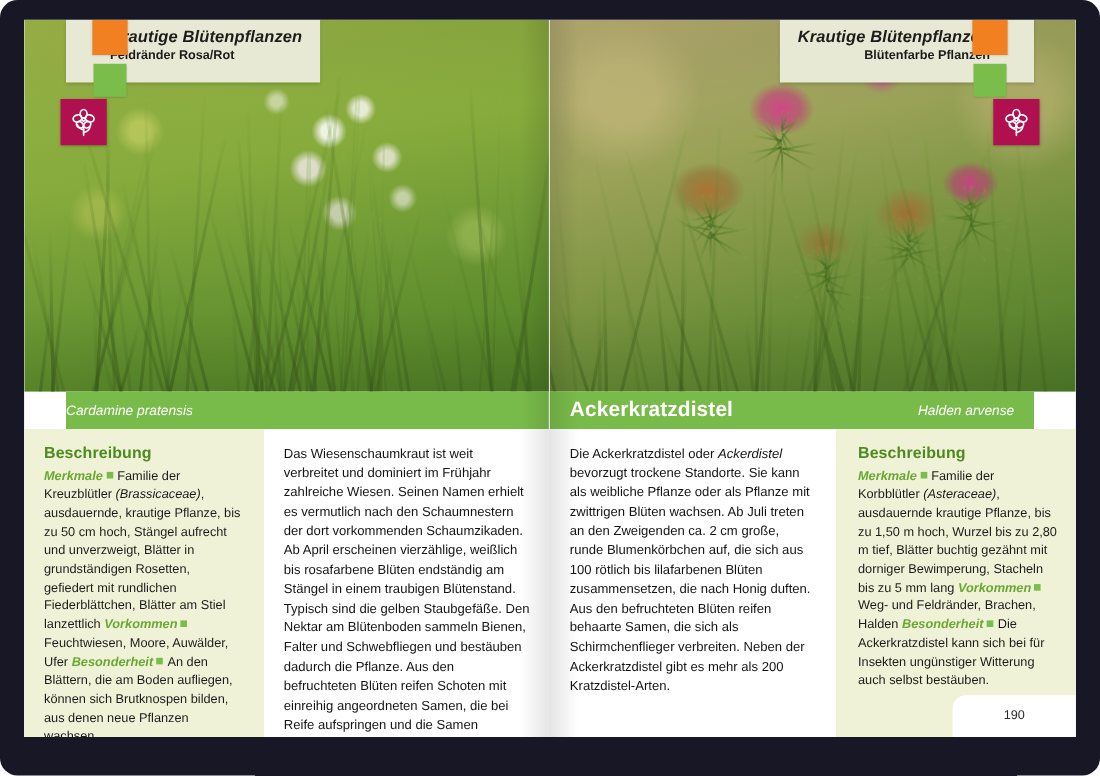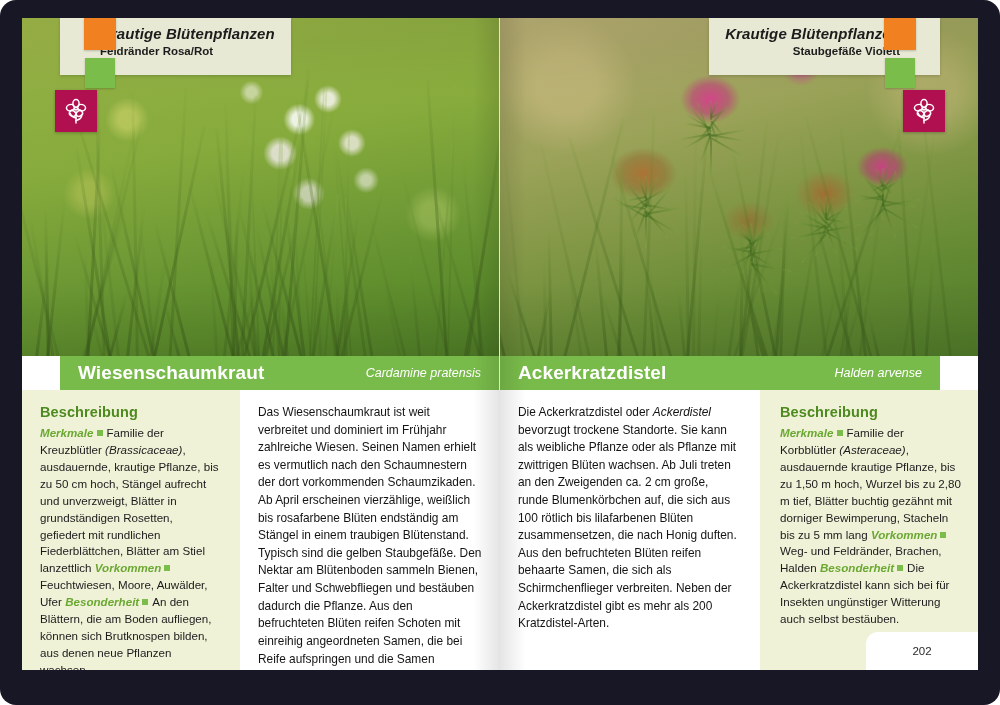--- a/index.html
+++ b/index.html
@@ -295,21 +295,20 @@
             <ellipse cx="16.4" cy="16.4" rx="3.3" ry="2.7" transform="rotate(-30 16.4 16.4)"></ellipse>
             <circle cx="13" cy="11.6" r="1.5"></circle>
             <path d="M13 17.5 L13 26"></path>
             <path d="M13 21 C9.6 20.2 8 18.6 7.3 16.4"></path>
             <path d="M13 23.4 C16.4 22.7 18 21.2 18.7 19"></path>
           </g>
         </svg>
       </div>
 
       <div class="titlebar l">
-        <span class="common-name">Wiesenschaumkraut</span>
         <span class="sci-name">Cardamine pratensis</span>
       </div>
 
       <div class="content">
         <div class="col-side tint">
           <div class="desc-head">Beschreibung</div>
           <div class="desc-body" id="side-left"><span><span class="lbl">Merkmale</span><span class="bullet"></span>Familie der Kreuzblütler <span class="sci-it">(Brassicaceae)</span>, ausdauernde, krautige Pflanze, bis zu 50 cm hoch, Stängel aufrecht und unverzweigt, Blätter in grundständigen Rosetten, gefiedert mit rundlichen Fiederblättchen, Blätter am Stiel lanzettlich</span> <span><span class="lbl">Vorkommen</span><span class="bullet"></span>Feuchtwiesen, Moore, Auwälder, Ufer</span> <span><span class="lbl">Besonderheit</span><span class="bullet"></span>An den Blättern, die am Boden aufliegen, können sich Brutknospen bilden, aus denen neue Pflanzen wachsen.</span> </div>
         </div>
         <div class="col-main plain">
           <div class="body-text">Das Wiesenschaumkraut ist weit verbreitet und dominiert im Frühjahr zahlreiche Wiesen. Seinen Namen erhielt es vermutlich nach den Schaumnestern der dort vorkommenden Schaumzikaden. Ab April erscheinen vierzählige, weißlich bis rosafarbene Blüten endständig am Stängel in einem traubigen Blütenstand. Typisch sind die gelben Staubgefäße. Den Nektar am Blütenboden sammeln Bienen, Falter und Schwebfliegen und bestäuben dadurch die Pflanze. Aus den befruchteten Blüten reifen Schoten mit einreihig angeordneten Samen, die bei Reife aufspringen und die Samen entlassen.</div>
@@ -468,21 +467,21 @@
             <div class="spike" style="left:250px;top:205px;height:29px;transform:rotate(280deg);opacity:0.55"></div>
             <div class="spike" style="left:250px;top:205px;height:18px;transform:rotate(300deg);opacity:0.55"></div>
             <div class="spike" style="left:250px;top:205px;height:20px;transform:rotate(320deg);opacity:0.55"></div>
             <div class="spike" style="left:250px;top:205px;height:22px;transform:rotate(340deg);opacity:0.55"></div>
           </div>
       </div>
 
       <div class="cat-tab r">
         <div class="cat-text r">
           <div class="cat-group">Krautige Blütenpflanzen</div>
-          <div class="cat-color">Staubgefäße Violett</div>
+          <div class="cat-color">Blütenfarbe Pflanzen</div>
         </div>
       </div>
       <div class="swatch sw-orange" style="right:62px;background:#F08020;"></div>
       <div class="swatch sw-green" style="right:63px;background:#7ABD4A;"></div>
       <div class="icon-chip" style="right:33px;background:#B01050;">
         <svg width="26" height="28" viewBox="0 0 26 28">
           <g fill="none" stroke="#ffffff" stroke-width="1.5" stroke-linecap="round">
             <ellipse cx="13" cy="6.5" rx="3.1" ry="4"></ellipse>
             <ellipse cx="7.4" cy="10.6" rx="4" ry="3.1" transform="rotate(-18 7.4 10.6)"></ellipse>
             <ellipse cx="18.6" cy="10.6" rx="4" ry="3.1" transform="rotate(18 18.6 10.6)"></ellipse>
@@ -505,20 +504,20 @@
         <div class="col-main plain">
           <div class="body-text" id="body-right">Die Ackerkratzdistel oder <span class="sci-it">Ackerdistel</span> bevorzugt trockene Standorte. Sie kann als weibliche Pflanze oder als Pflanze mit zwittrigen Blüten wachsen. Ab Juli treten an den Zweigenden ca. 2 cm große, runde Blumenkörbchen auf, die sich aus 100 rötlich bis lilafarbenen Blüten zusammensetzen, die nach Honig duften. Aus den befruchteten Blüten reifen behaarte Samen, die sich als Schirmchenflieger verbreiten. Neben der Ackerkratzdistel gibt es mehr als 200 Kratzdistel-Arten.</div>
         </div>
         <div class="col-side r tint">
           <div class="desc-head">Beschreibung</div>
           <div class="desc-body" id="side-right"><span><span class="lbl">Merkmale</span><span class="bullet"></span>Familie der Korbblütler <span class="sci-it">(Asteraceae)</span>, ausdauernde krautige Pflanze, bis zu 1,50 m hoch, Wurzel bis zu 2,80 m tief, Blätter buchtig gezähnt mit dorniger Bewimperung, Stacheln bis zu 5 mm lang</span> <span><span class="lbl">Vorkommen</span><span class="bullet"></span>Weg- und Feldränder, Brachen, Halden</span> <span><span class="lbl">Besonderheit</span><span class="bullet"></span>Die Ackerkratzdistel kann sich bei für Insekten ungünstiger Witterung auch selbst bestäuben.</span> </div>
         </div>
       </div>
 
       <div class="pagenum-notch r">
-        <span class="pagenum">202</span>
+        <span class="pagenum">190</span>
       </div>
 
       <div class="gutter-shadow-r"></div>
     </div>
 
   </div>
 </div>
 
 </body></html>

